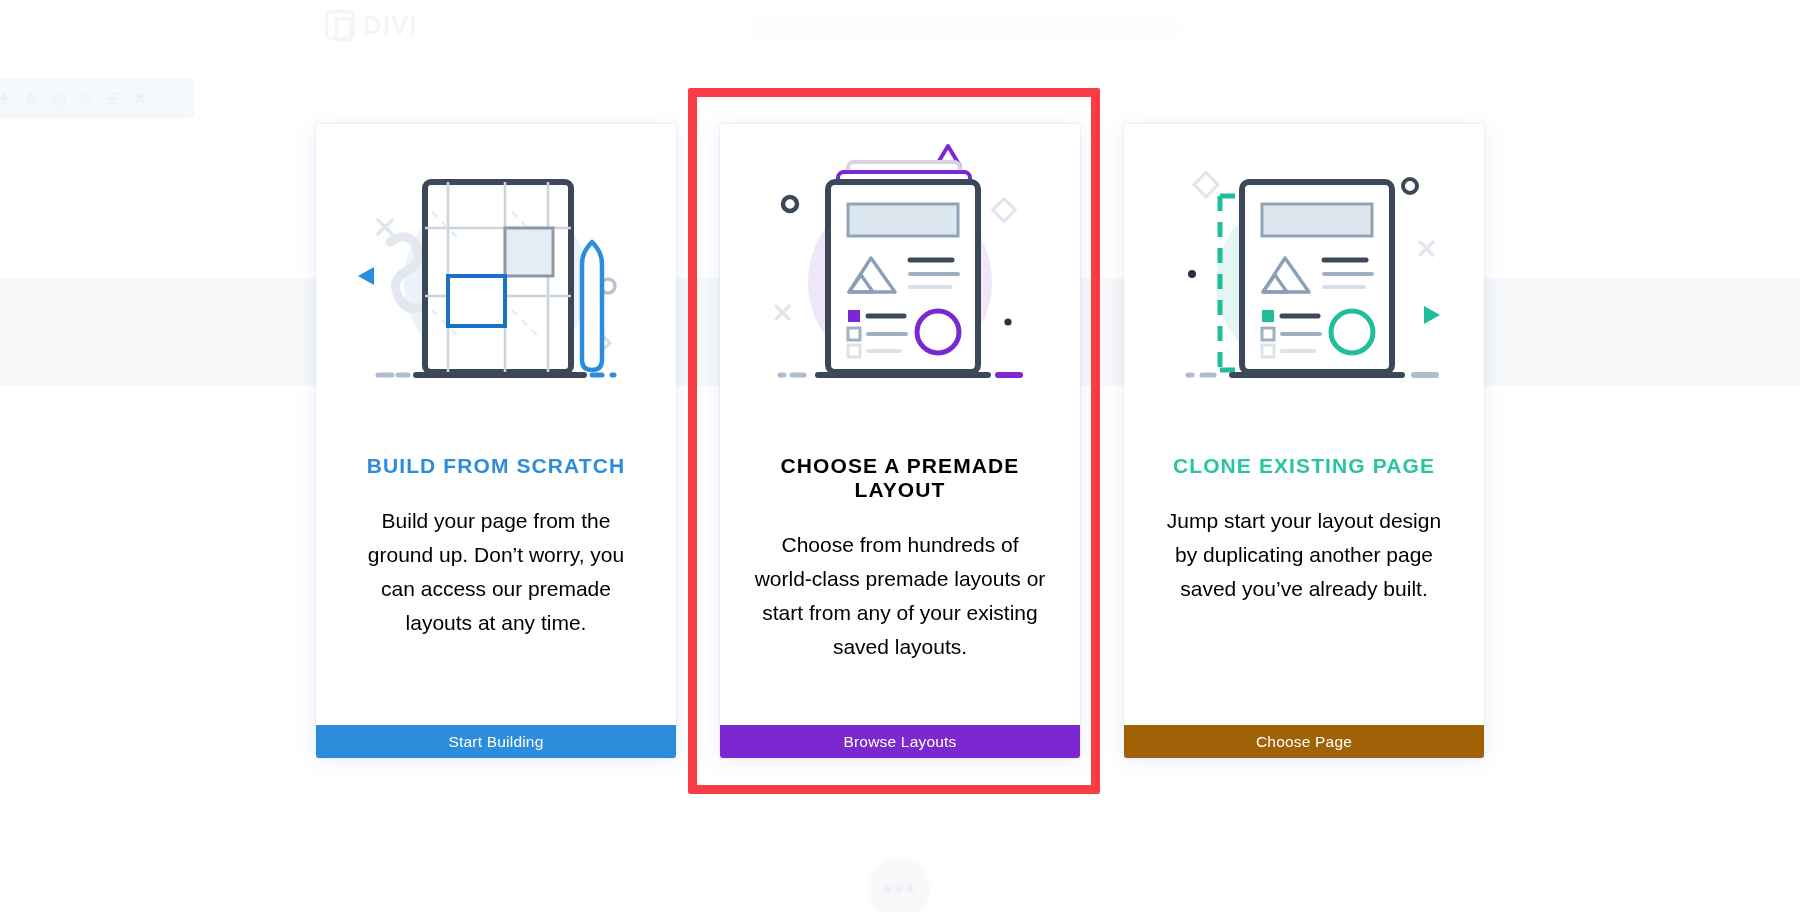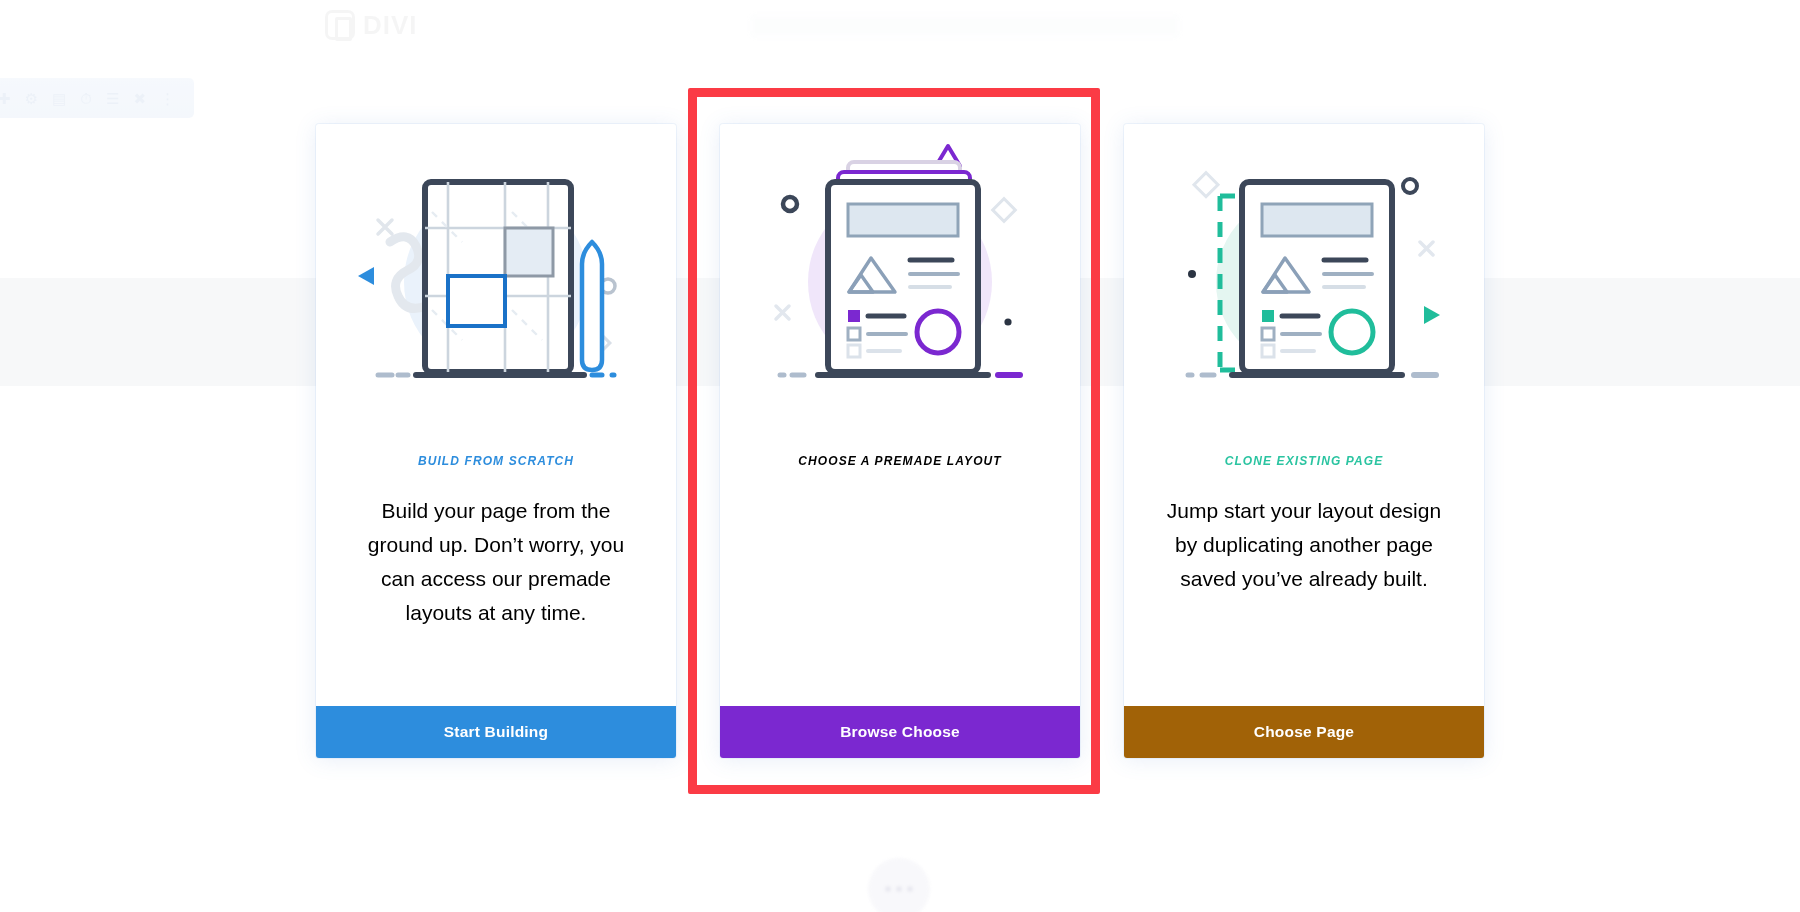--- a/index.html
+++ b/index.html
@@ -149,46 +149,45 @@
     flex: none;
   }
 
   .card-body {
     flex: 1 1 auto;
     padding: 0 34px;
     text-align: center;
   }
 
   .card-title {
-    font-size: 12px;
+    font-size: 21px;
     font-weight: bold;
     letter-spacing: 1.1px;
     text-transform: uppercase;
     margin-bottom: 26px;
-    font-style: italic;
   }
   .card-title.blue   { color: #2d8ddd; }
   .card-title.purple { color: #000000; }
   .card-title.teal   { color: #2bc4a1; }
 
   .card-desc {
     font-size: 21px;
     line-height: 1.62;
     color: #000000;
   }
 
   .card-cta {
     flex: none;
-    height: 52px;
+    height: 33px;
     border: none;
     width: 100%;
     color: #ffffff;
     font-family: "Liberation Sans", sans-serif;
     font-size: 15.5px;
-    font-weight: bold;
+    font-weight: normal;
     letter-spacing: .2px;
     cursor: pointer;
     display: flex;
     align-items: center;
     justify-content: center;
   }
   .card-cta.blue   { background: #2d8ddd; }
   .card-cta.purple { background: #7b28d0; }
   .card-cta.teal   { background: #a16207; }
 
@@ -343,22 +342,23 @@
           <line x1="98" y1="251" x2="268" y2="251" stroke="#3c4759" stroke-width="6" stroke-linecap="round"></line>
           <g stroke="#aebccd" stroke-width="5" stroke-linecap="round">
             <line x1="60" y1="251" x2="64" y2="251"></line>
             <line x1="72" y1="251" x2="84" y2="251"></line>
           </g>
           <line x1="278" y1="251" x2="300" y2="251" stroke="#7b28d0" stroke-width="6" stroke-linecap="round"></line>
         </svg>
       </div>
       <div class="card-body">
         <div class="card-title purple">CHOOSE A PREMADE LAYOUT</div>
-      </div>
-      <button class="card-cta purple">Browse Choose</button>
+        <div class="card-desc">Choose from hundreds of world-class premade layouts or start from any of your existing saved layouts.</div>
+      </div>
+      <button class="card-cta purple">Browse Layouts</button>
     </div>
 
     <div class="card">
       <div class="card-art">
         <svg width="360" height="330" viewBox="0 0 360 330" aria-hidden="true">
 
           <circle cx="180" cy="158" r="88" fill="#e4f6f1"></circle>
 
           <rect x="74" y="52" width="17" height="17" fill="none" stroke="#e0e6ed" stroke-width="3" transform="rotate(45 82 60)"></rect>
           <circle cx="286" cy="62" r="7" fill="none" stroke="#3c4759" stroke-width="4"></circle>

